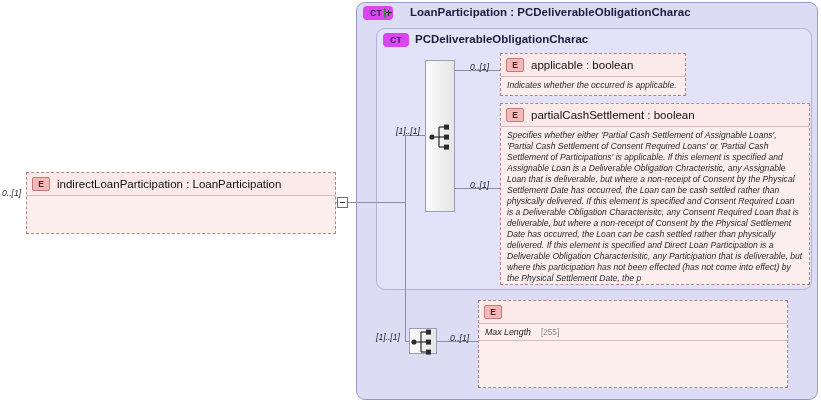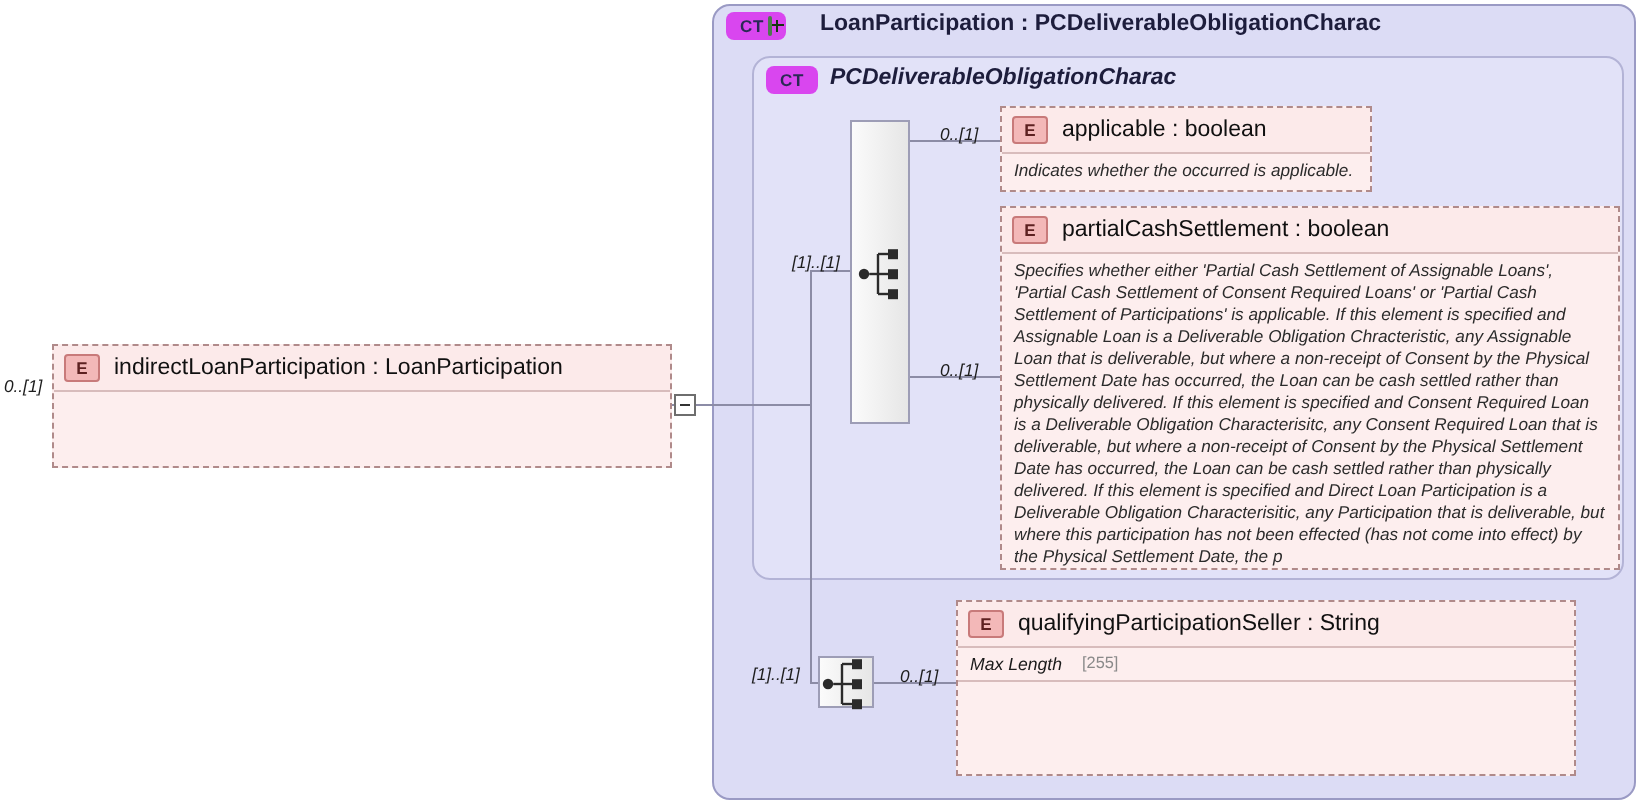--- a/index.html
+++ b/index.html
@@ -60,21 +60,21 @@
     border:1px solid #c87a7a;border-radius:2px;background:#f3b8b8;
     display:flex;align-items:center;justify-content:center;
     font-size:8.5px;font-weight:bold;color:#5d2020;box-sizing:border-box;
   }
   .e-name{font-size:11.5px;font-weight:normal;color:#101010;white-space:nowrap;}
   .ebox .doc{
     padding:3px 6px 4px 6px;font-size:8.6px;line-height:1.28;
     font-style:italic;color:#2b2b2b;
   }
   .ebox .facet{
-    display:flex;align-items:flex-start;gap:10px;
+    display:flex;align-items:center;gap:10px;
     padding:3px 20px 3px 6px;border-bottom:1px solid #d8bcbc;
     font-size:8.8px;font-style:italic;color:#1a1a1a;
   }
   .facet .fval{font-style:normal;color:#8a8a8a;font-size:8.2px;}
 
   
   .seq-tall{
     position:absolute;left:425px;top:60px;width:30px;height:152px;
     background:linear-gradient(to right,#fbfbfb,#e6e6e6);
     border:1px solid #9d9db6;box-sizing:border-box;
@@ -117,21 +117,21 @@
     <span>CT</span>
     <span class="plusbox"></span>
   </div>
   <div class="panel-title" style="left:410px;top:6px;">LoanParticipation : PCDeliverableObligationCharac</div>
 
   <div class="panel-inner"></div>
 
   <div class="ct-badge" style="left:383px;top:33px;">
     <span>CT</span>
   </div>
-  <div class="panel-title" style="left:415px;top:33px;font-style:italic;">PCDeliverableObligationCharac</div>
+  <div class="panel-title" style="left:415px;top:33px;">PCDeliverableObligationCharac</div>
 
   <div class="card" style="left:2px;top:188px;">0..[1]</div>
 
   <div class="ebox" style="left:26px;top:172px;width:310px;height:62px;">
     <div class="hdr">
       <span class="e-badge">E</span>
       <span class="e-name">indirectLoanParticipation : LoanParticipation</span>
     </div>
   </div>
 
@@ -192,21 +192,20 @@
       <rect x="15" y="11.6" width="5" height="5" fill="#2b2b2b"></rect>
       <rect x="15" y="21.6" width="5" height="5" fill="#2b2b2b"></rect>
     </svg>
   </div>
   <div class="ln h" style="left:437px;top:341px;width:63px;"></div>
 
   <div class="card" style="left:450px;top:333px;">0..[1]</div>
   <div class="ebox" style="left:478px;top:300px;width:310px;height:88px;">
     <div class="hdr">
       <span class="e-badge">E</span>
-      <span class="e-name">qualifyingParticipationSeller : String</span>
     </div>
     <div class="facet">
       <span>Max Length</span>
       <span class="fval">[255]</span>
     </div>
   </div>
 
 </div>
 
 </body></html>

